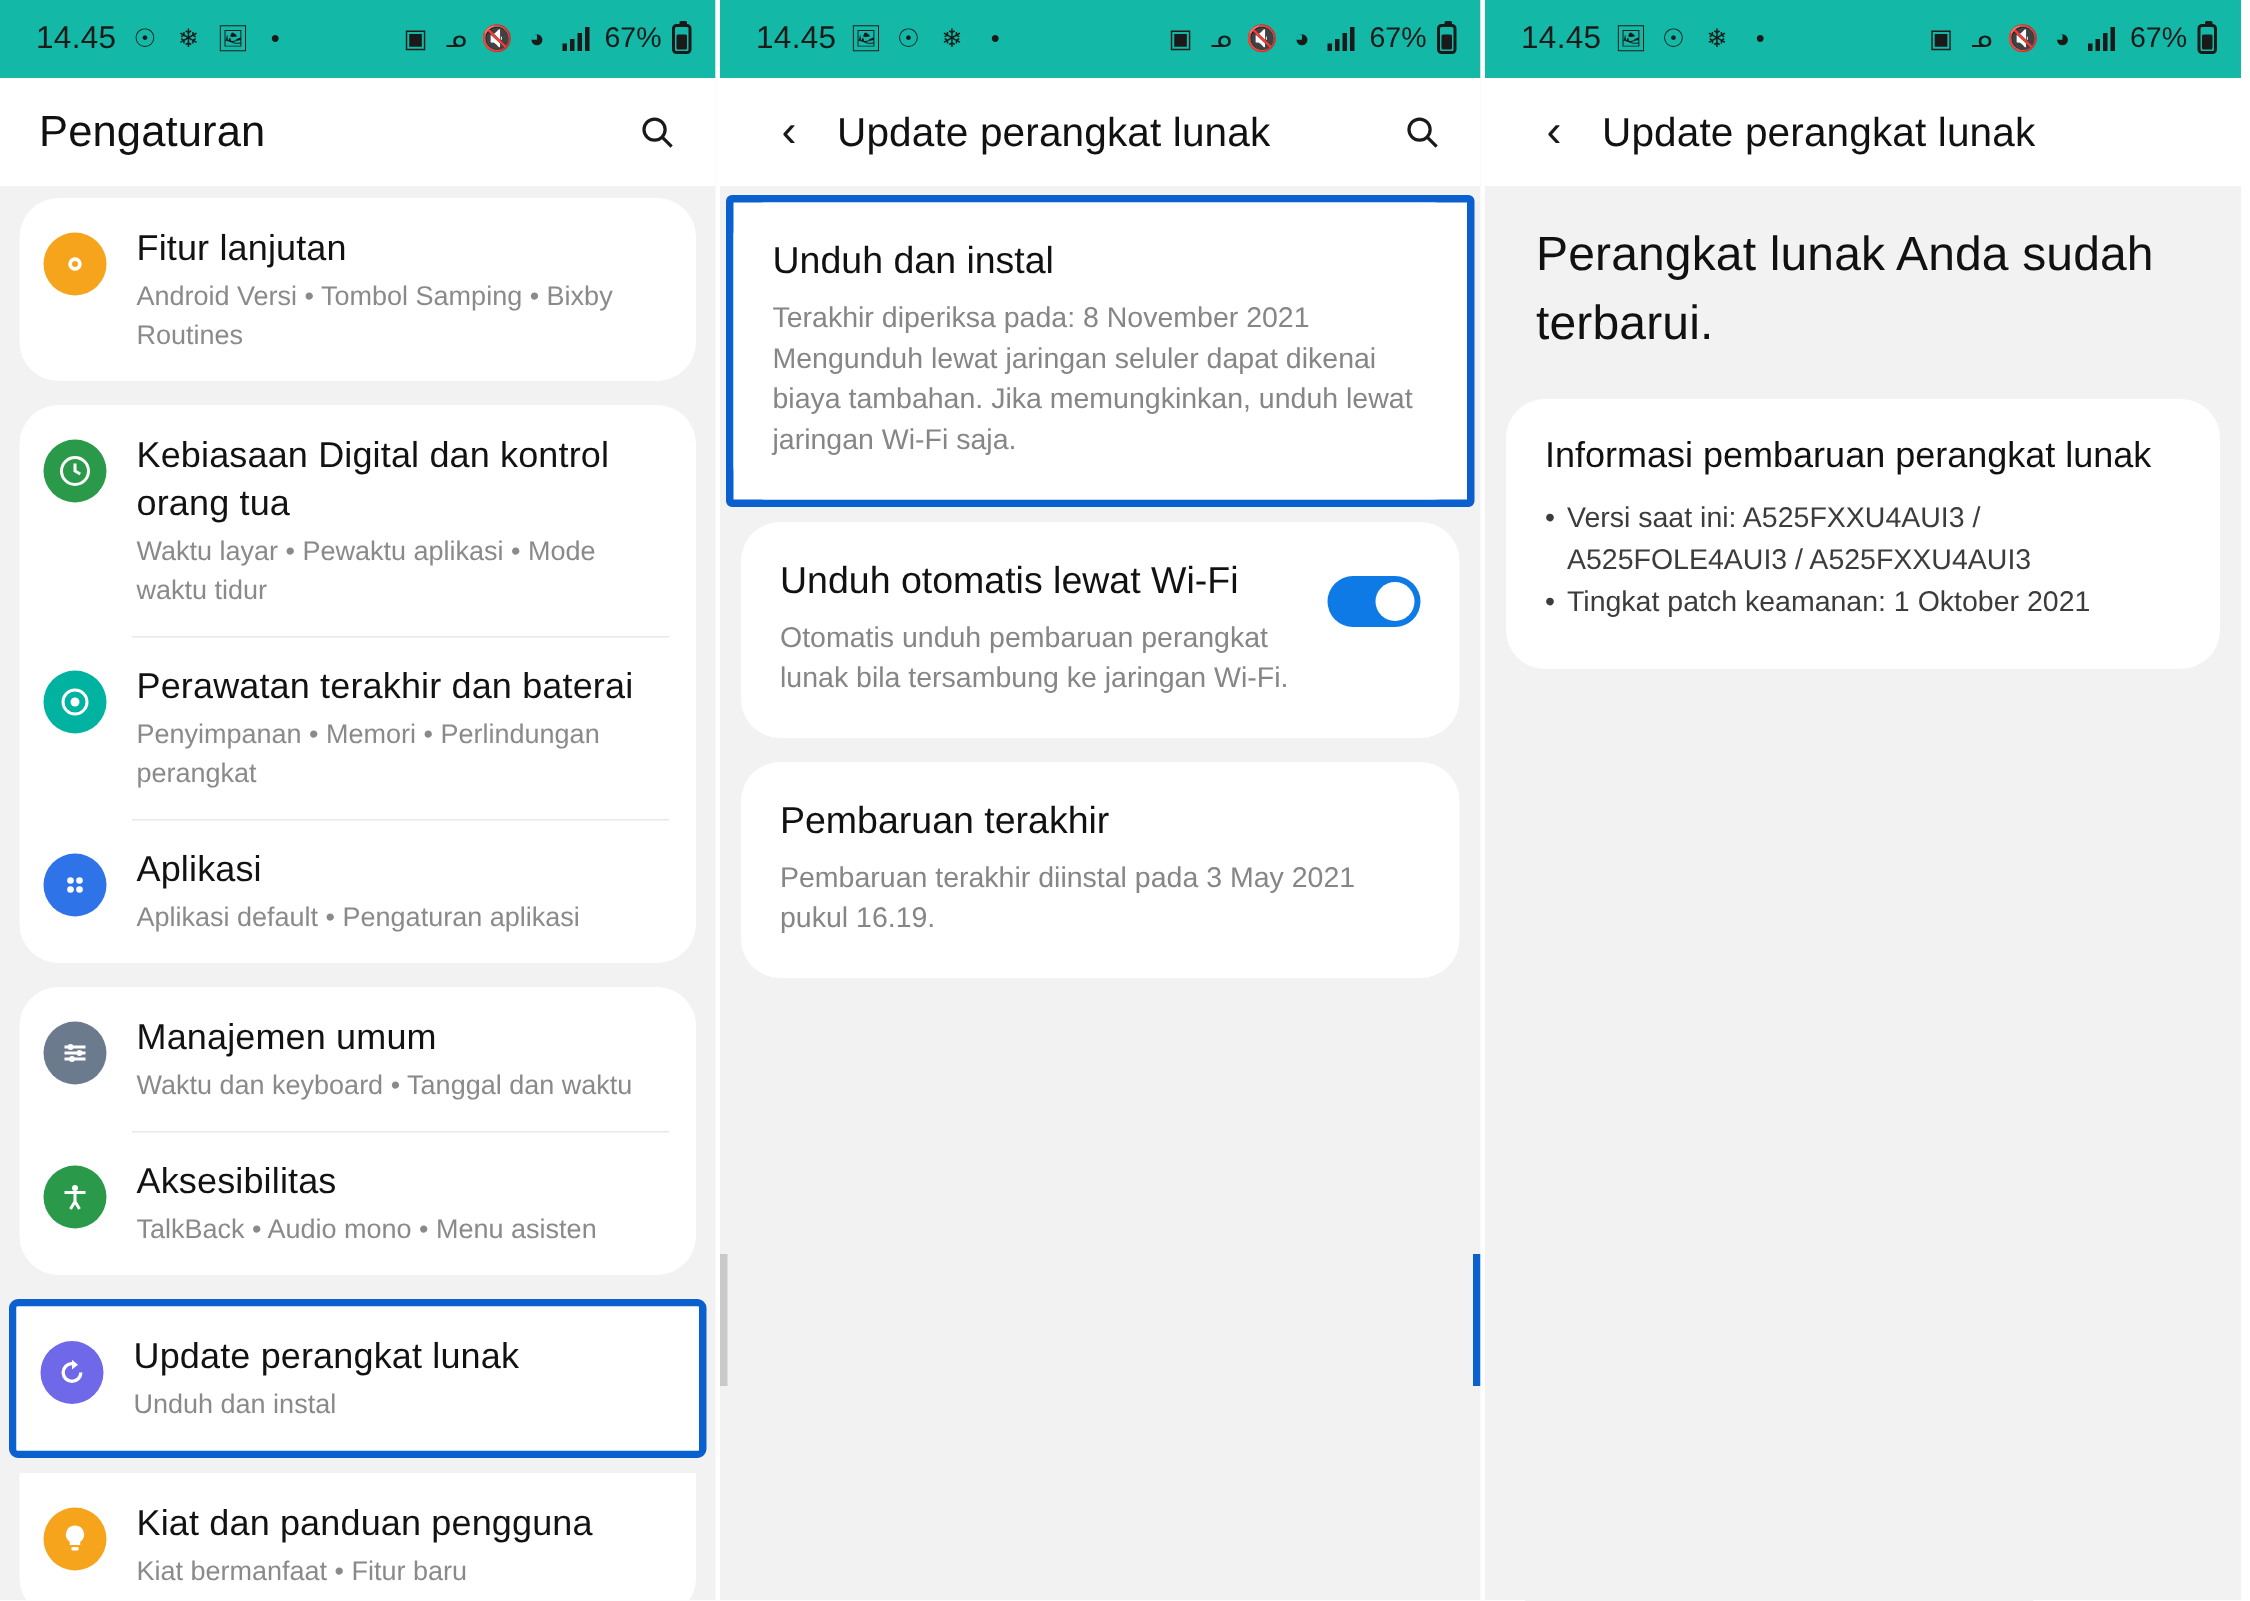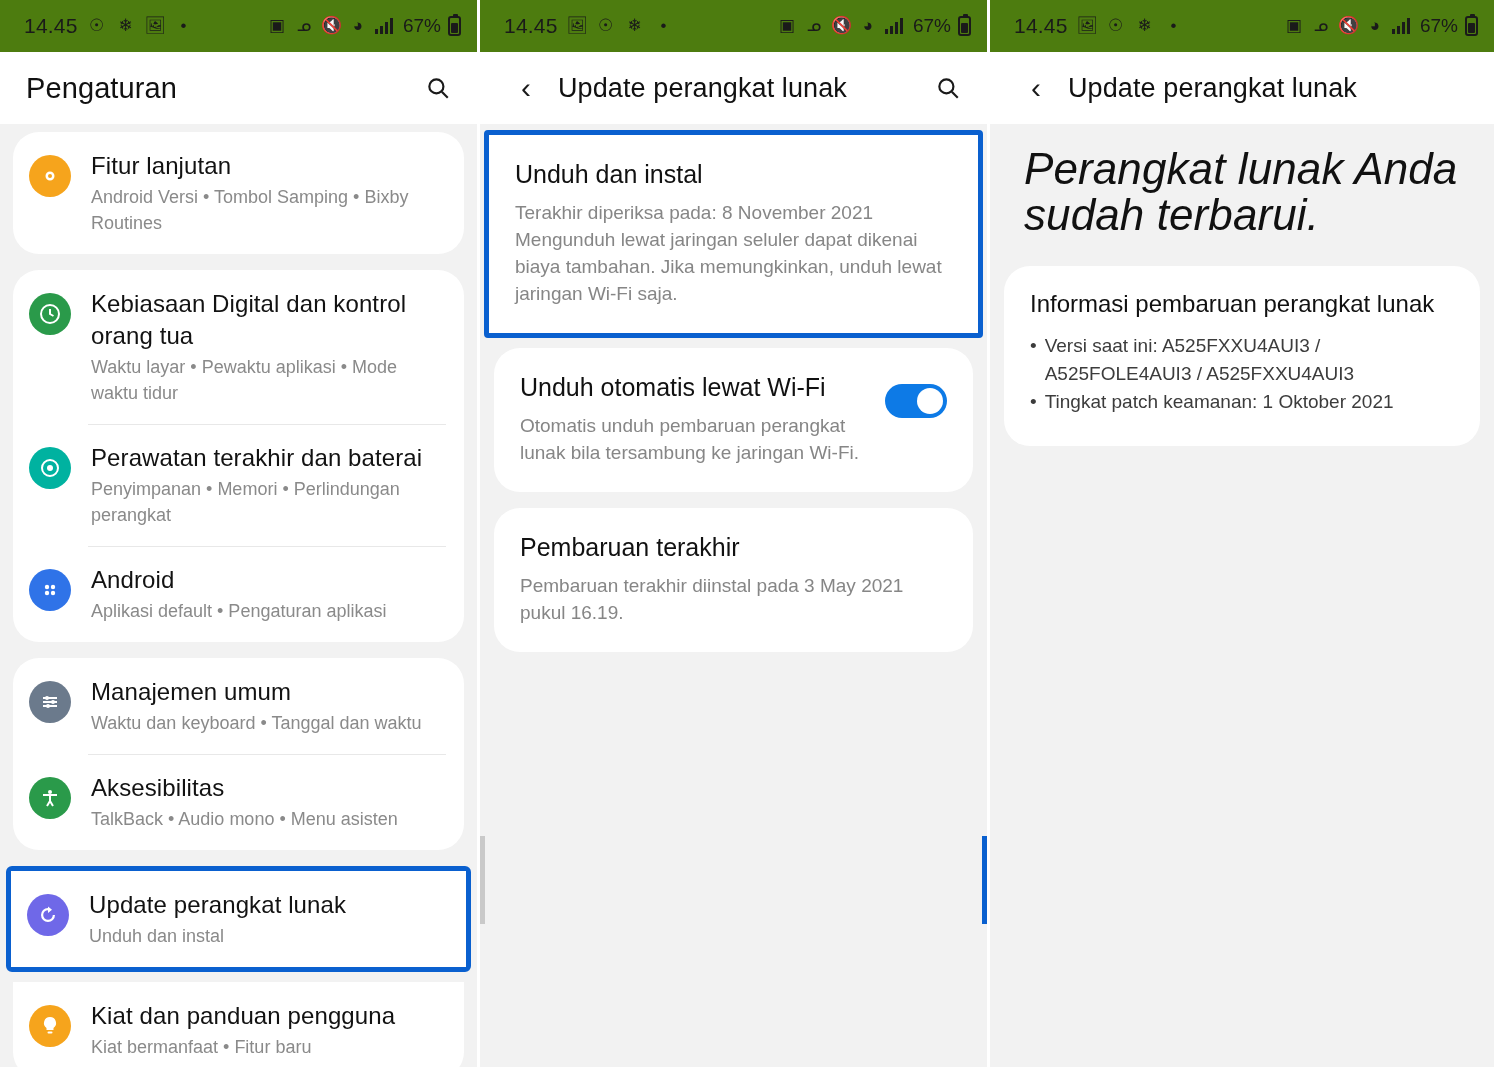--- a/index.html
+++ b/index.html
@@ -23,21 +23,21 @@
   .panel-2 { width: 510px; border-right: 3px solid #ffffff; background:#f2f2f2; }
   .panel-3 { width: 504px; background: #f2f2f2; }
 
   
   .statusbar {
     height: 52px;
     display: flex;
     align-items: center;
     justify-content: space-between;
     padding: 0 16px 0 24px;
-    background: #4d7c0f;
+    background: #14b8a6;
     font-size: 21px;
     color: #1a1a1a;
     gap: 44px;
   }
   .sb-left { display: flex; align-items: center; gap: 9px; }
   .sb-right { display: flex; align-items: center; gap: 7px; }
   .sb-time { font-size: 21px; letter-spacing: .2px; }
   .sb-ico { width: 20px; height: 20px; display: inline-block; position: relative; }
   .ico-glyph { font-size: 17px; line-height: 20px; display:block; text-align:center; }
   .batt-text { font-size: 19px; margin-left: 2px; }
@@ -174,24 +174,23 @@
   }
   .scroll-rail-left {
     position: absolute;
     left: 0px; top: 836px;
     width: 5px; height: 88px;
     background: #c9c9c9;
   }
 
   
   .p3-head {
-    font-size: 44px; line-height: 46px; color: #111;
+    font-size: 32px; line-height: 46px; color: #111;
     padding: 22px 34px 28px 34px;
     letter-spacing: .1px;
-    font-style: italic;
   }
   .info-card {
     background: #ffffff;
     border-radius: 26px;
     margin: 0 14px;
     padding: 24px 26px 30px 26px;
   }
   .info-title { font-size: 24px; color: #111; margin-bottom: 14px; }
   .info-line {
     font-size: 19px; color: #3c3c3c; line-height: 28px;
@@ -301,21 +300,21 @@
         <div class="row">
           <div class="row-ico" style="background:#2f73e8">
             <svg viewBox="0 0 24 24">
                 <circle cx="9" cy="9" r="2.2" fill="#fff"></circle>
                 <circle cx="15" cy="9" r="2.2" fill="#fff"></circle>
                 <circle cx="9" cy="15" r="2.2" fill="#fff"></circle>
                 <circle cx="15" cy="15" r="2.2" fill="#fff"></circle>
               </svg>
           </div>
           <div class="row-text">
-            <div class="row-title">Android</div>
+            <div class="row-title">Aplikasi</div>
             <div class="row-sub">Aplikasi default • Pengaturan aplikasi</div>
           </div>
         </div>
       </div>
 
       <div class="list-group">
         <div class="row">
           <div class="row-ico" style="background:#6b7a8c">
             <svg viewBox="0 0 24 24">
                 <g stroke="#fff" stroke-width="2" fill="none">

